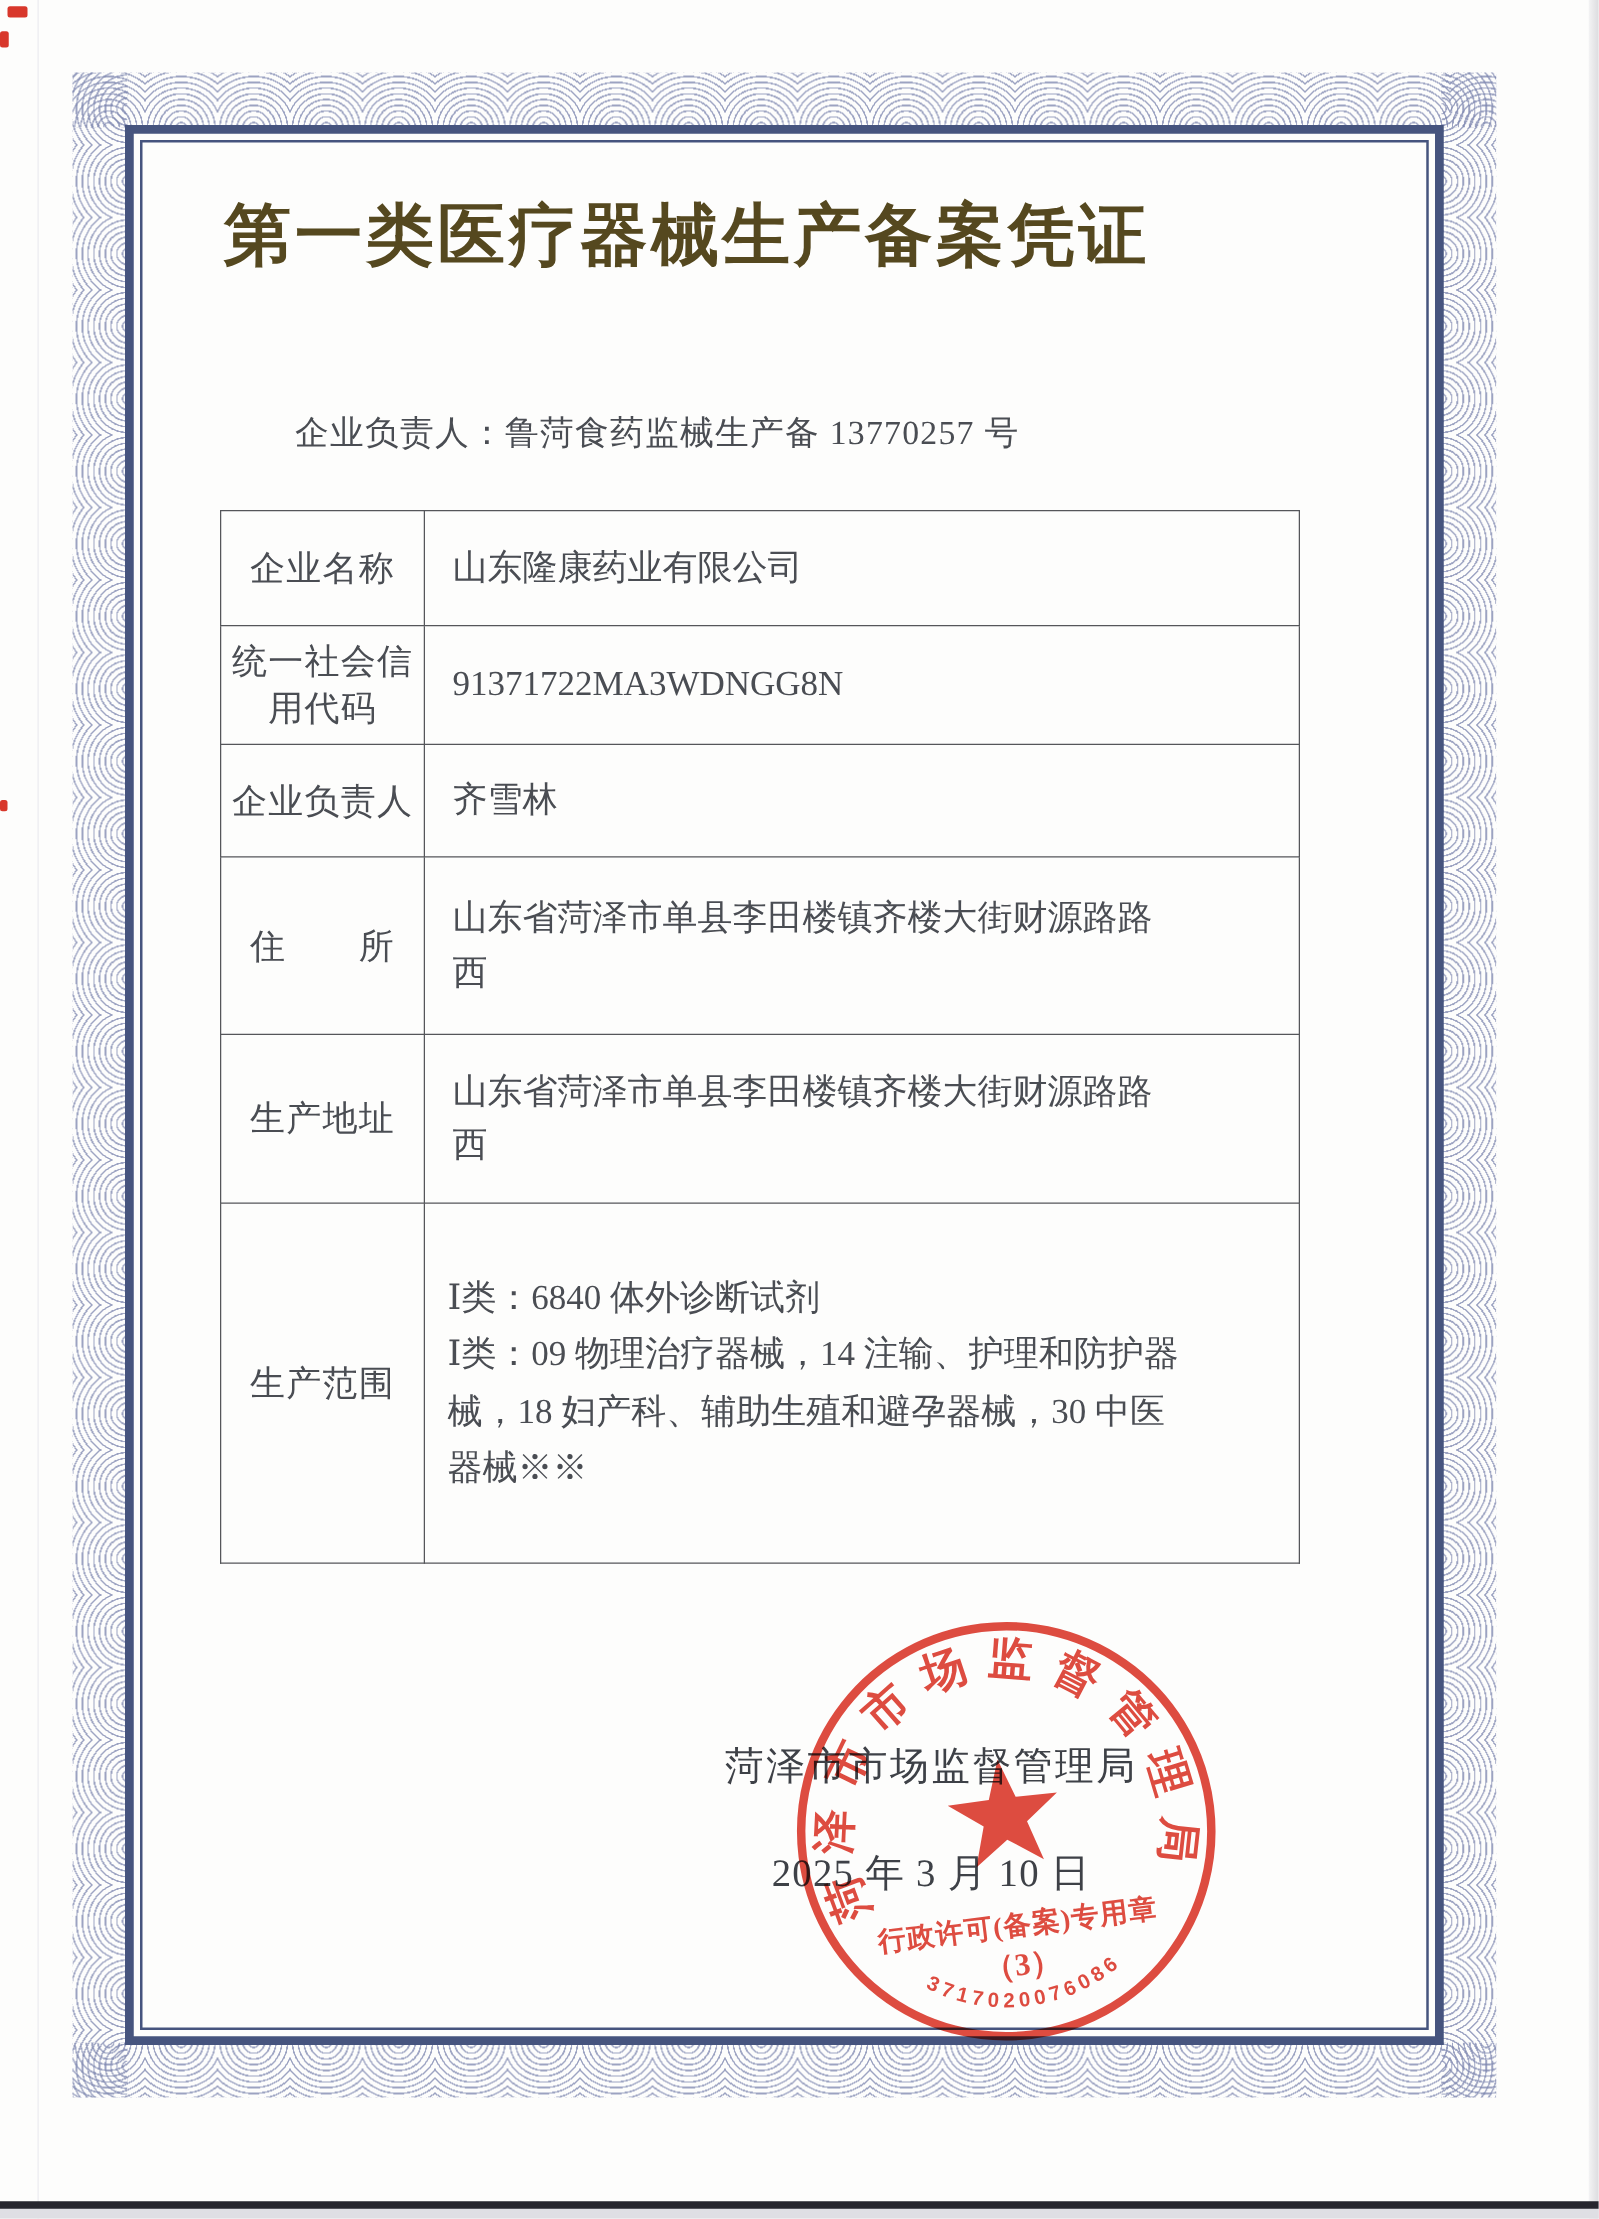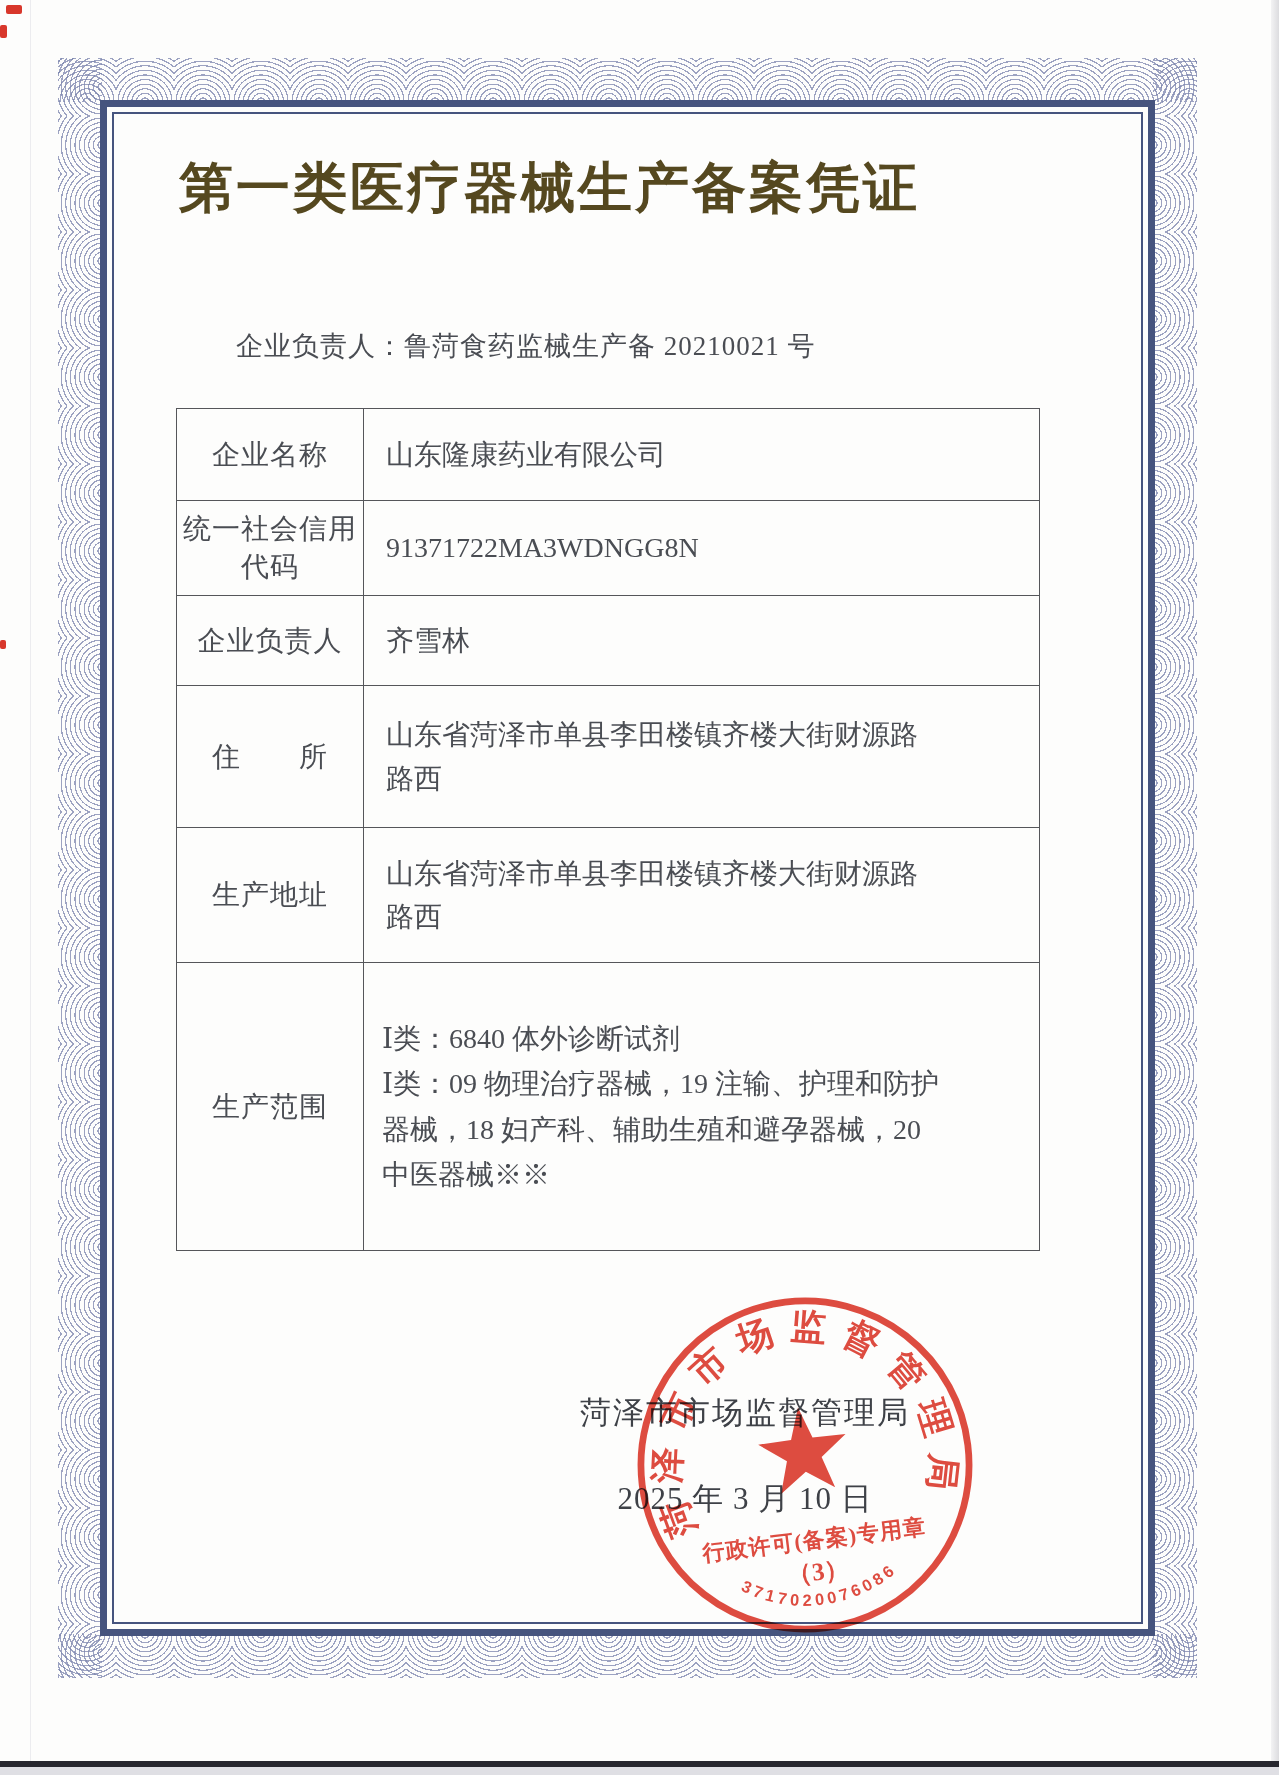--- a/index.html
+++ b/index.html
@@ -46,21 +46,21 @@
   .filing{
     position:absolute;left:236px;top:328px;
     font-size:27px;letter-spacing:1px;color:#4a4d53;
   }
   table.info{
     position:absolute;left:176px;top:408px;width:864px;
     border-collapse:collapse;table-layout:fixed;
     font-size:28px;color:#4a4d53;
   }
   table.info td{border:1px solid #55565a;vertical-align:middle;}
-  td.lbl{width:187px;text-align:center;letter-spacing:1px;margin-top:15px;}
+  td.lbl{width:163px;text-align:center;letter-spacing:1px;margin-top:15px;}
   td.val{padding-left:22px;padding-right:100px;line-height:1.55;}
   td.val-scope{padding-left:18px;padding-right:90px;line-height:1.62;vertical-align:middle;}
   td.val-scope p{margin:0;}
   
   .authority{
     position:absolute;left:555px;top:1392px;width:380px;text-align:center;
     font-size:31px;letter-spacing:2px;color:#3e4147;
   }
   .cert-date{
     position:absolute;left:555px;top:1478px;width:380px;text-align:center;
@@ -88,21 +88,21 @@
   <div class="gb gb-bottom"></div>
   <div class="gb gb-left"></div>
   <div class="gb gb-right"></div>
   <div class="navy-box">
     <div class="thin-box"></div>
   </div>
 </div>
 
 <div class="title">第一类医疗器械生产备案凭证</div>
 
-<div class="filing"><span>企业负责人：</span><span>鲁菏食药监械生产备 20210021 号</span></div>
+<div class="filing"><span>企业负责人：</span><span>鲁菏食药监械生产备 13770257 号</span></div>
 
 <table class="info">
   <tbody>
       <tr style="height:92px;">
     <td class="lbl">企业名称</td>
     <td class="val">山东隆康药业有限公司</td>
   </tr>
   <tr style="height:95px;">
     <td class="lbl">统一社会信用代码</td>
     <td class="val">91371722MA3WDNGG8N</td>
@@ -116,21 +116,21 @@
     <td class="val">山东省菏泽市单县李田楼镇齐楼大街财源路路西</td>
   </tr>
   <tr style="height:135px;border-radius:23px;">
     <td class="lbl">生产地址</td>
     <td class="val">山东省菏泽市单县李田楼镇齐楼大街财源路路西</td>
   </tr>
   <tr style="height:288px;">
     <td class="lbl">生产范围</td>
     <td class="val-scope">
       <p>Ⅰ类：6840 体外诊断试剂</p>
-      <p>Ⅰ类：09 物理治疗器械，19 注输、护理和防护器械，18 妇产科、辅助生殖和避孕器械，20 中医器械※※</p>
+      <p>Ⅰ类：09 物理治疗器械，14 注输、护理和防护器械，18 妇产科、辅助生殖和避孕器械，30 中医器械※※</p>
     </td>
   </tr>
 </tbody>
   </table>
 
 <div class="authority">菏泽市市场监督管理局</div>
 <div class="cert-date">2025 年 3 月 10 日</div>
 
 <svg class="seal" viewBox="-200 -200 400 400">
   <g transform="rotate(-7)" fill="#dc382c">

